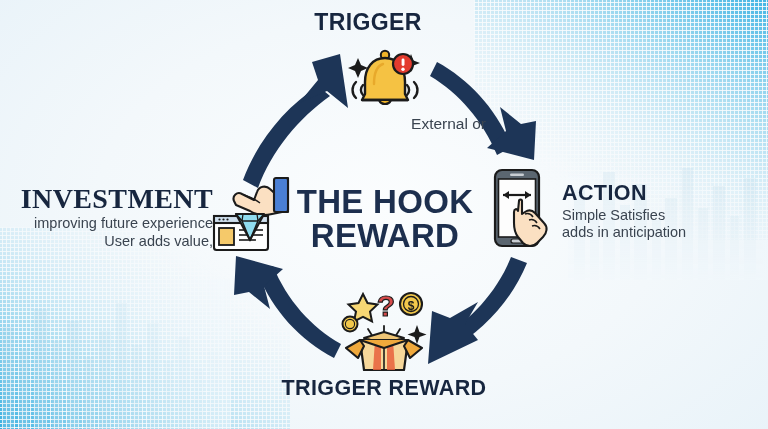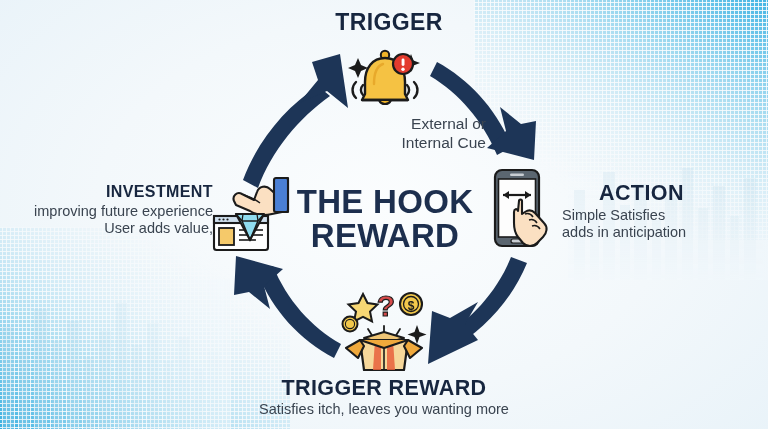--- a/index.html
+++ b/index.html
@@ -62,30 +62,30 @@
     color: #17263f;
     letter-spacing: 0.4px;
     line-height: 1.05;
   }
   .node-sub {
     color: #3a4450;
     line-height: 1.22;
   }
   .node { position: absolute; }
 
-  #trigger-block { top: 10px; left: 289px; width: 200px; text-align: center; }
+  #trigger-block { top: 10px; left: 268px; width: 200px; text-align: center; }
   #trigger-block .node-title { font-size: 23px; }
   #trigger-sub { position: absolute; top: 115px; left: 286px; width: 200px; text-align: right; font-size: 15.5px; }
 
   #action-block { top: 182px; left: 562px; width: 200px; text-align: left; }
-  #action-block .node-title { font-size: 21.5px; margin-left: 37px; }
+  #action-block .node-title { font-size: 21.5px; }
   #action-block .node-sub { font-size: 14.5px; margin-top: 2px; }
 
   #investment-block { top: 184px; left: 8px; width: 205px; text-align: right; }
-  #investment-block .node-title { font-size: 16px; }
+  #investment-block .node-title { font-size: 28px; font-family: Liberation Serif, serif; }
   #investment-block .node-sub { font-size: 14.5px; margin-top: 2px; }
 
   #reward-block { top: 377px; left: 234px; width: 300px; text-align: center; }
   #reward-block .node-title { font-size: 21.5px; }
   #reward-block .node-sub { font-size: 14.5px; margin-top: 1px; }
 
   #center-title {
     position: absolute;
     top: 185px; left: 279px;
     width: 212px;
@@ -234,21 +234,20 @@
       <path d="M29,40 C29,29 32,22 38,20" stroke="#e8a92b" stroke-width="2.4" fill="none" stroke-linecap="round"></path>
 
       <circle cx="58" cy="20" r="10" fill="#e33b2e" stroke="#1b1b1b" stroke-width="2.2"></circle>
       <rect x="56.6" y="14.5" width="2.9" height="7.5" rx="1.4" fill="#ffffff"></rect>
       <circle cx="58" cy="25.2" r="1.7" fill="#ffffff"></circle>
     </svg>
   </div>
 
   <div id="trigger-sub" class="node-sub">
     <div>External or</div>
-    <div>Internal Cue</div>
   </div>
 
   <div class="icon-wrap" id="phone-icon">
     <svg viewBox="0 0 60 80">
       <rect x="3" y="2" width="44" height="76" rx="7" fill="#5b6670" stroke="#1b1b1b" stroke-width="2.2"></rect>
       <rect x="6.5" y="11" width="37" height="58" fill="#fdfdfd" stroke="#1b1b1b" stroke-width="1.6"></rect>
       <rect x="18" y="5.5" width="14" height="2.6" rx="1.3" fill="#c9ced3"></rect>
       <rect x="19" y="71" width="12" height="4" rx="2" fill="#c9ced3" stroke="#1b1b1b" stroke-width="1.2"></rect>
 
       <path d="M11,27 L39,27" stroke="#1b1b1b" stroke-width="2.2"></path>
@@ -360,21 +359,20 @@
       <path d="M22,52 L8,60 L20,70 L26,58 Z" fill="#f0a93c" stroke="#1b1b1b" stroke-width="2.1" stroke-linejoin="round"></path>
       <path d="M70,52 L84,60 L72,70 L66,58 Z" fill="#f0a93c" stroke="#1b1b1b" stroke-width="2.1" stroke-linejoin="round"></path>
 
       <path d="M46,52 L46,82" stroke="#1b1b1b" stroke-width="1.6"></path>
       <path d="M22,52 L46,60 L70,52" fill="#f0a93c" stroke="#1b1b1b" stroke-width="2.1" stroke-linejoin="round"></path>
     </svg>
   </div>
 
   <div class="node" id="reward-block">
     <div class="node-title">TRIGGER REWARD</div>
-    <div class="node-sub">Satisfies itch, leaves you wanting more</div>
   </div>
 
   <div id="center-title">
     <span class="l1">THE HOOK</span>
     <span class="l2">REWARD</span>
   </div>
 
 </div>
 
 </body></html>

